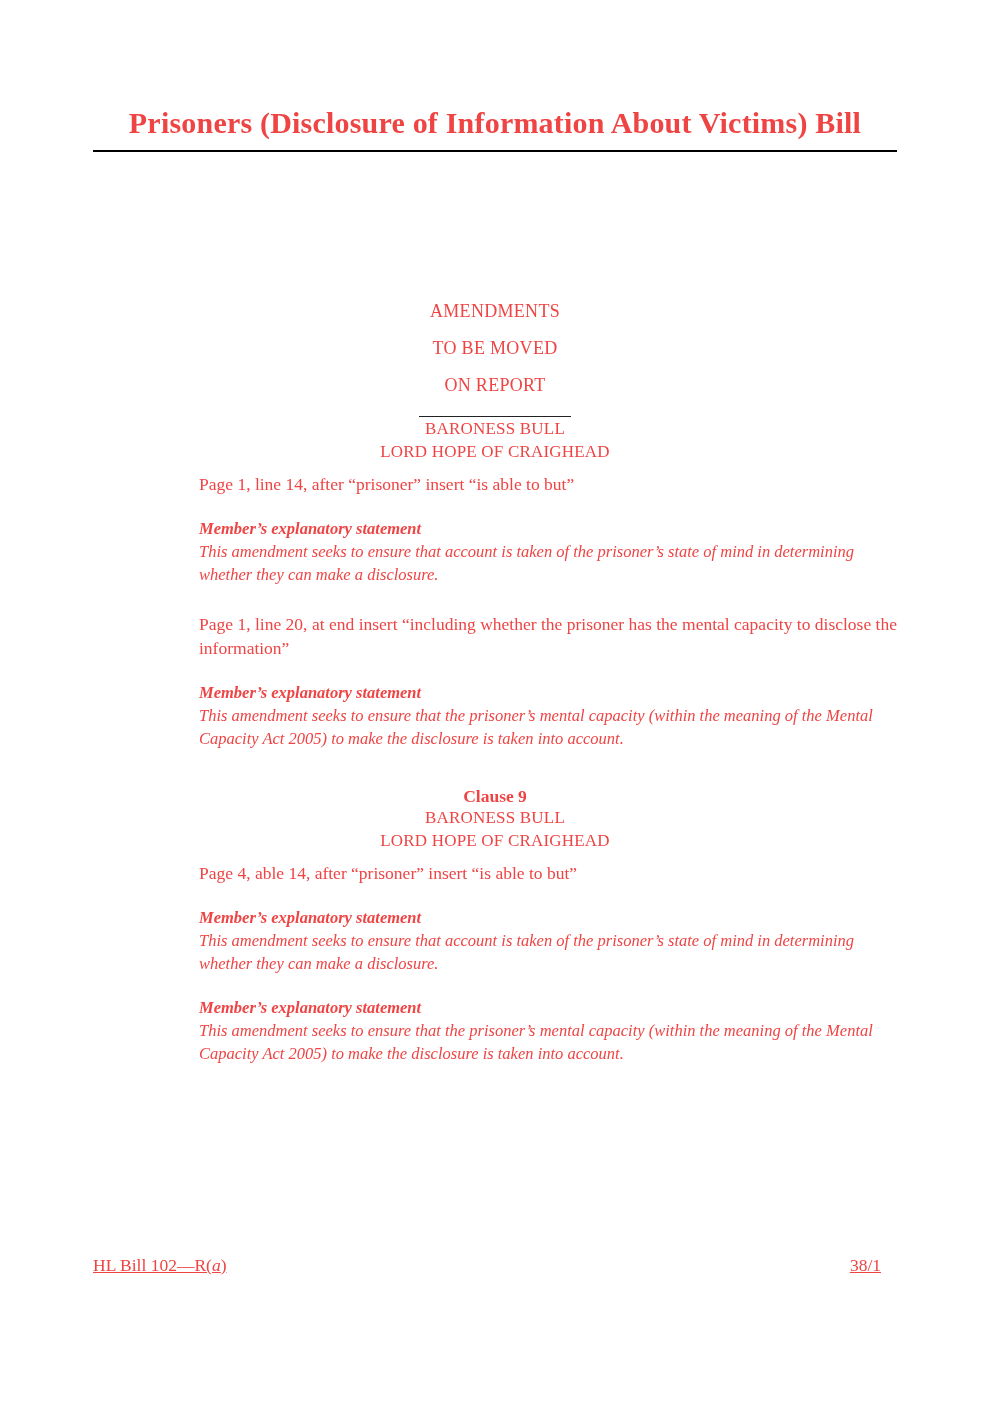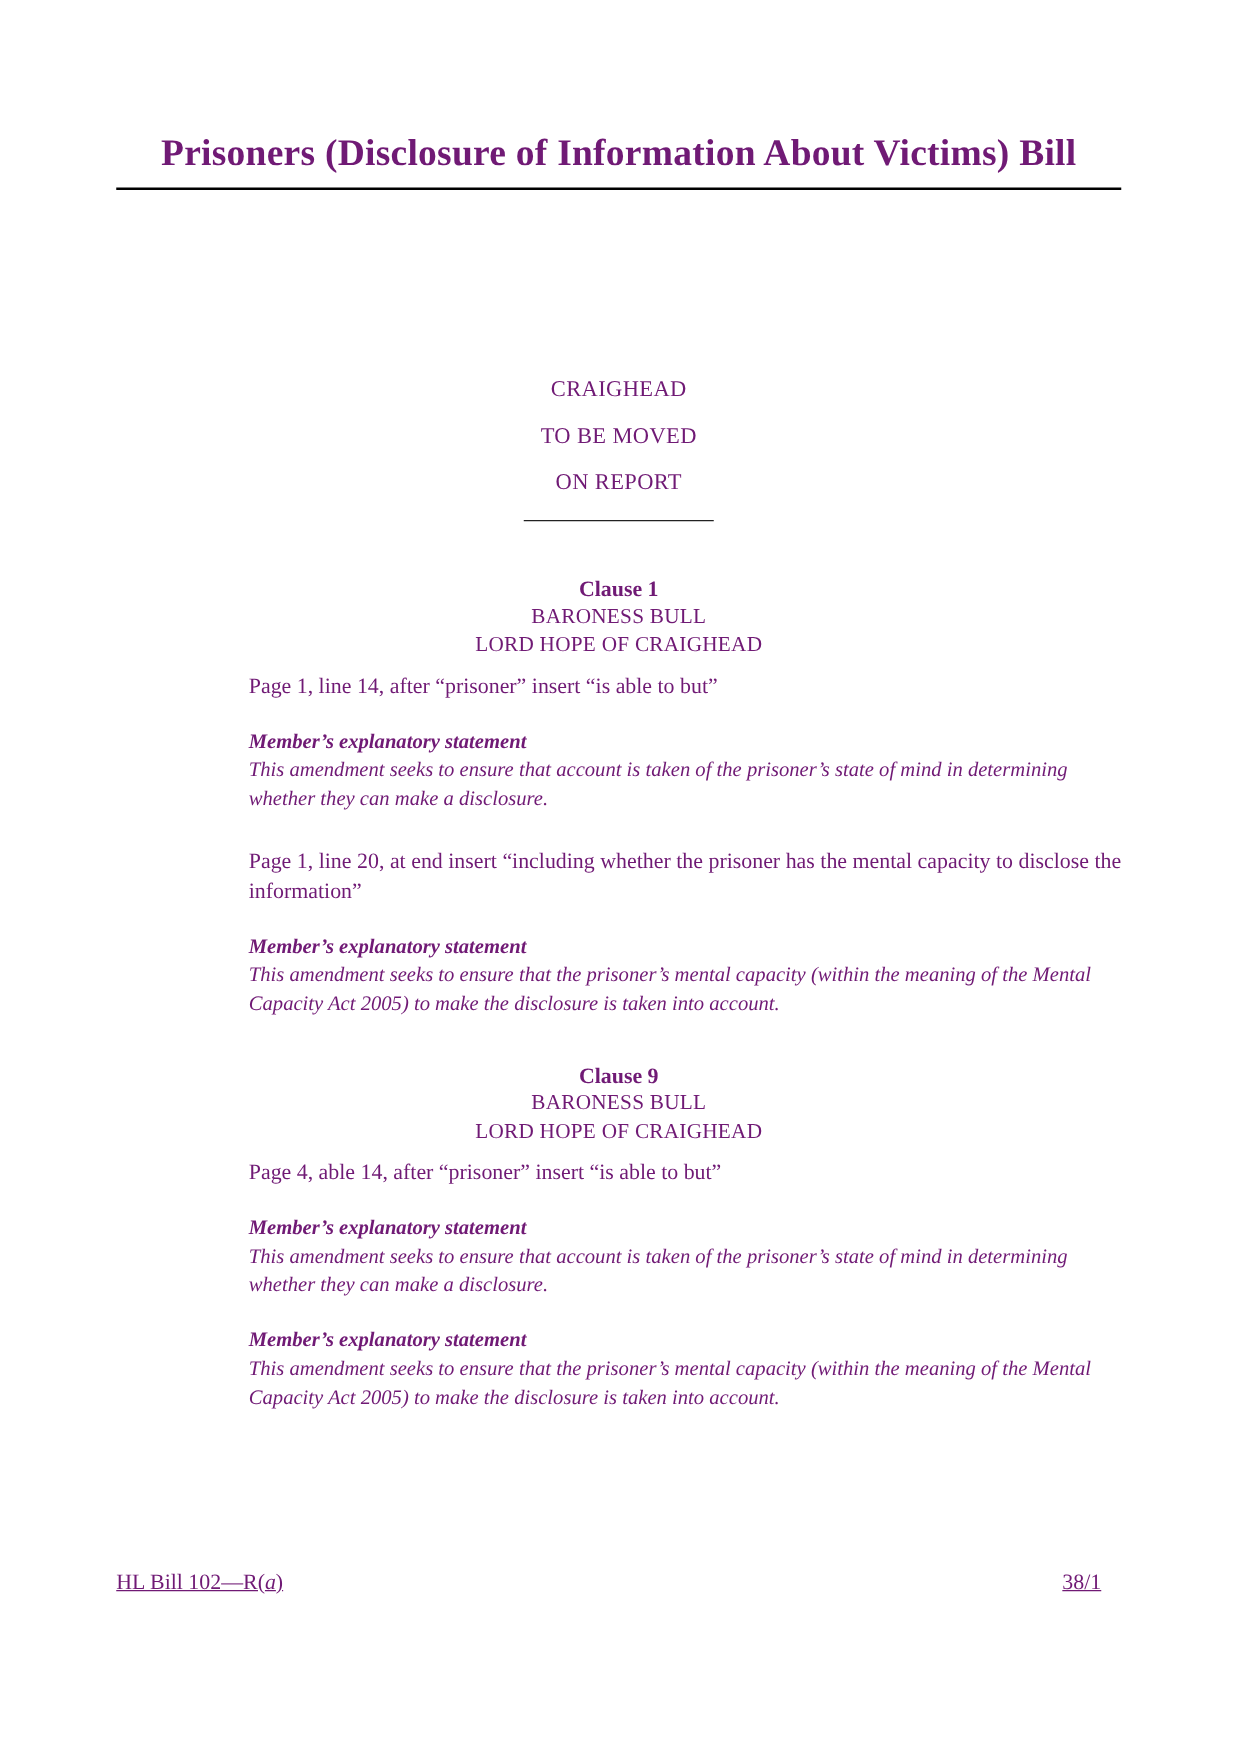--- a/index.html
+++ b/index.html
@@ -8,21 +8,21 @@
     background: #ffffff;
   }
   .page {
     position: relative;
     width: 991px;
     height: 1401px;
     background: #ffffff;
     box-sizing: border-box;
     padding: 0 94px 0 93px;
     font-family: "Liberation Serif", "DejaVu Serif", serif;
-    color: #701a75;
+    color: #ef4444;
     overflow: hidden;
   }
   .doc-title {
     margin: 105px 0 0 0;
     font-size: 30px;
     line-height: 36px;
     font-weight: bold;
     text-align: center;
     letter-spacing: 0.2px;
   }
@@ -99,28 +99,27 @@
 </style>
 </head>
 <body>
 
 <div class="page">
 
   <h1 class="doc-title">Prisoners (Disclosure of Information About Victims) Bill</h1>
   <hr class="title-rule">
 
   <div class="preamble">
-    <p>CRAIGHEAD</p>
+    <p>AMENDMENTS</p>
     <p>TO BE MOVED</p>
     <p>ON REPORT</p>
   </div>
 
   <hr class="short-rule">
 
-  <h2 class="clause-heading">Clause 1</h2>
 
   <div class="sponsors">
     <div>BARONESS BULL</div>
     <div>LORD HOPE OF CRAIGHEAD</div>
   </div>
 
   <p class="amendment-text">Page 1, line 14, after “prisoner” insert “is able to but”</p>
 
   <div class="explanatory">
     <span class="label">Member’s explanatory statement</span>

